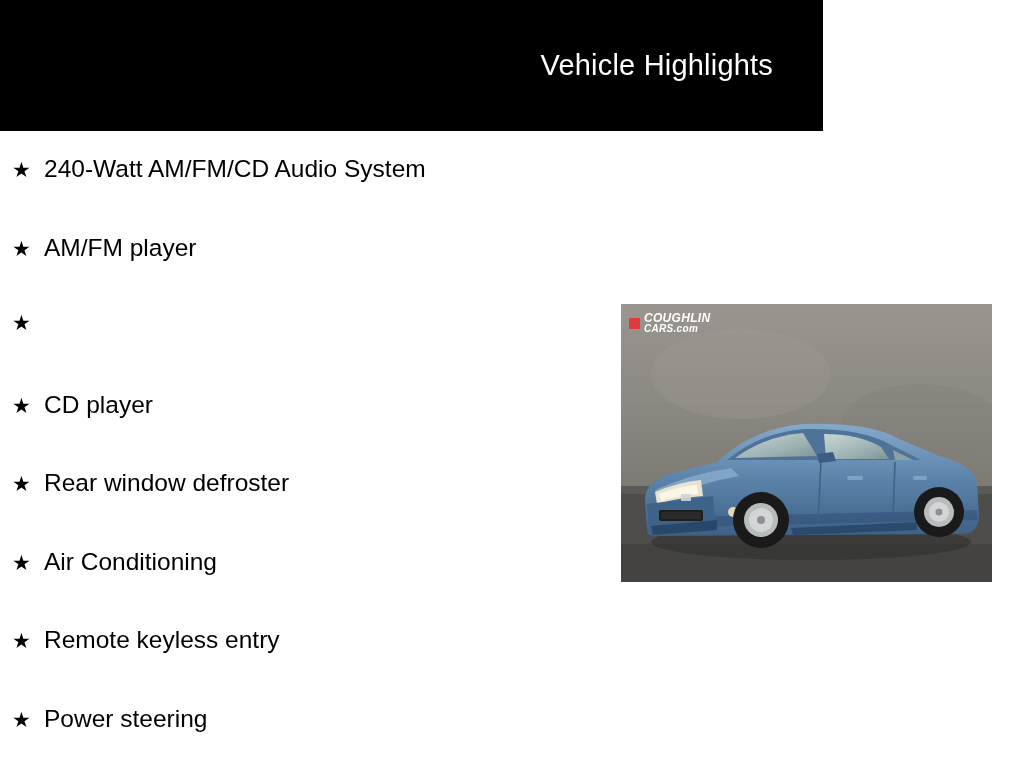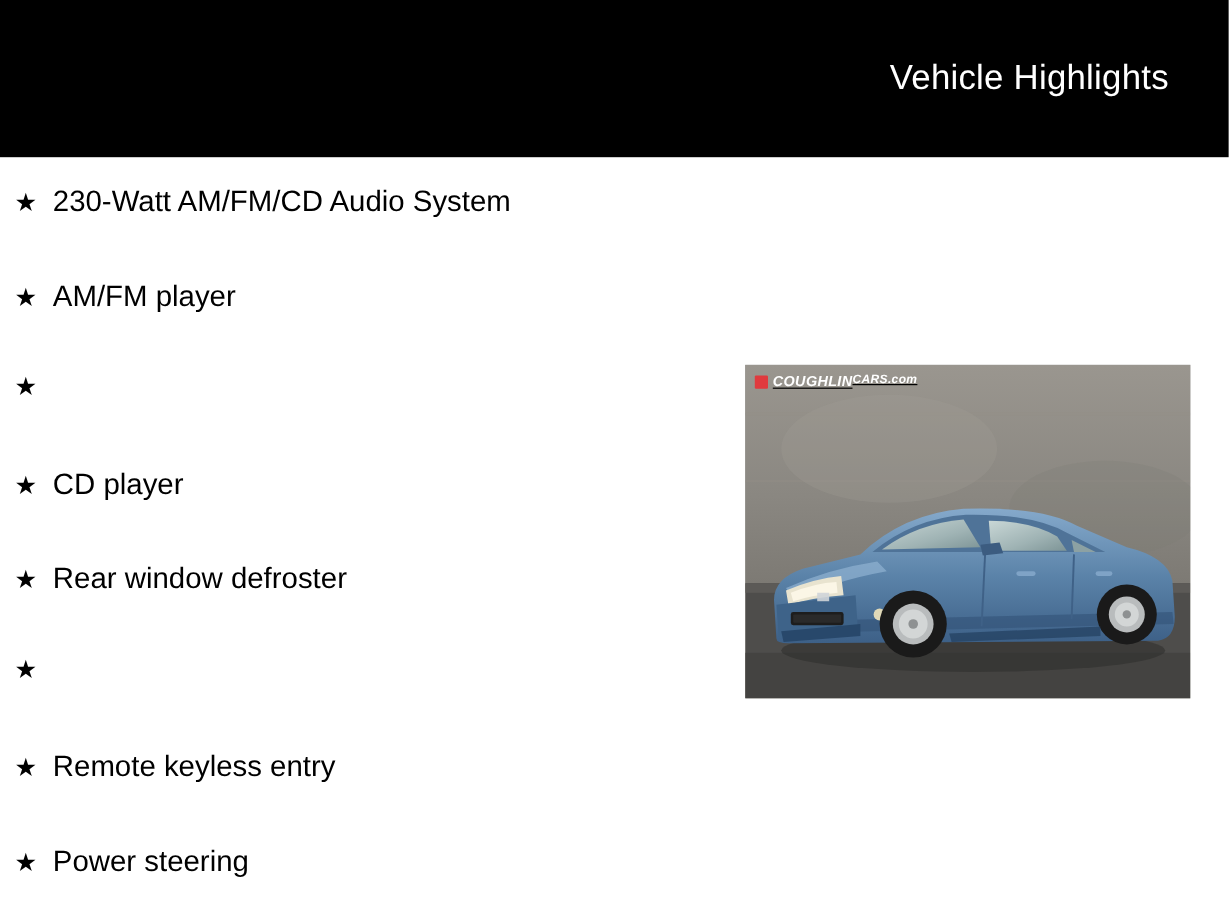--- a/index.html
+++ b/index.html
@@ -16,21 +16,21 @@
   .page {
     position: relative;
     width: 1024px;
     height: 768px;
     background: #ffffff;
   }
   .header-bar {
     position: absolute;
     left: 0;
     top: 0;
-    width: 1024px;
+    width: 823px;
     height: 131px;
     background: #000000;
   }
   .header-title {
     position: absolute;
     right: 50px;
     top: 49px;
     color: #ffffff;
     font-size: 29px;
     font-weight: 400;
@@ -86,22 +86,22 @@
   }
   .wm-badge {
     width: 11px;
     height: 11px;
     background: #e03a3e;
     border-radius: 1px;
     display: inline-block;
   }
   .wm-text {
     display: flex;
+    flex-direction: column;
     line-height: 1.02;
-    text-decoration: underline;
   }
   .wm-line1 {
     font-size: 12px;
     font-weight: bold;
     font-style: italic;
     color: #ffffff;
     letter-spacing: 0.3px;
   }
   .wm-line2 {
     font-size: 10px;
@@ -117,21 +117,21 @@
 <div class="page">
 
   <div class="header-bar">
     <div class="header-title">Vehicle Highlights</div>
   </div>
 
   <div class="features">
 
     <div class="feature-row">
       <span class="bullet">★</span>
-      <span class="feature-label">230-Watt AM/FM/CD Audio System</span>
+      <span class="feature-label">240-Watt AM/FM/CD Audio System</span>
     </div>
 
     <div class="feature-row">
       <span class="bullet">★</span>
       <span class="feature-label">AM/FM player</span>
     </div>
 
     <div class="feature-row">
       <span class="bullet">★</span>
     </div>
@@ -141,20 +141,21 @@
       <span class="feature-label">CD player</span>
     </div>
 
     <div class="feature-row">
       <span class="bullet">★</span>
       <span class="feature-label">Rear window defroster</span>
     </div>
 
     <div class="feature-row">
       <span class="bullet">★</span>
+      <span class="feature-label">Air Conditioning</span>
     </div>
 
     <div class="feature-row">
       <span class="bullet">★</span>
       <span class="feature-label">Remote keyless entry</span>
     </div>
 
     <div class="feature-row">
       <span class="bullet">★</span>
       <span class="feature-label">Power steering</span>

